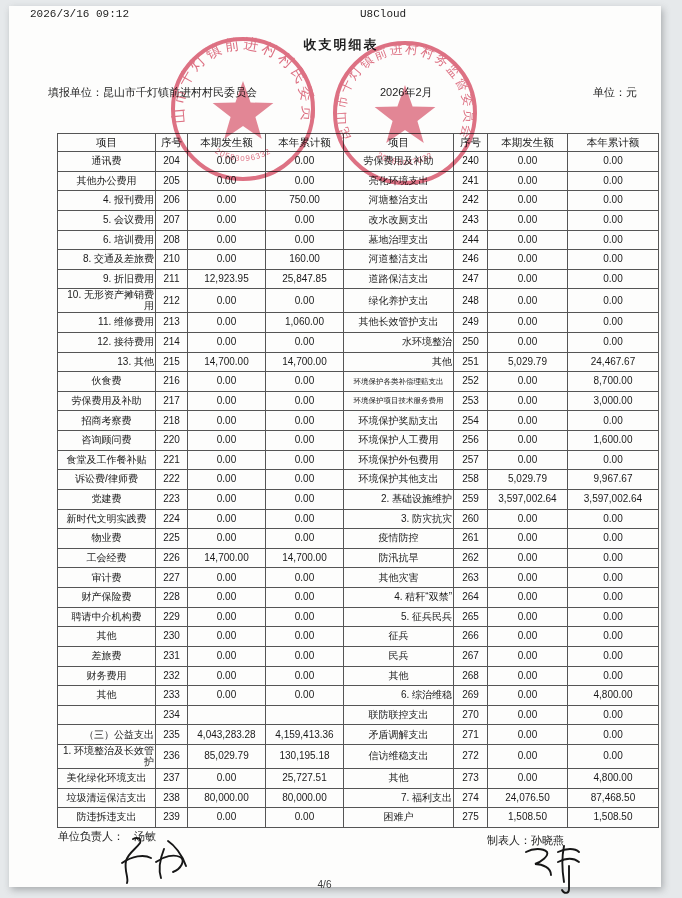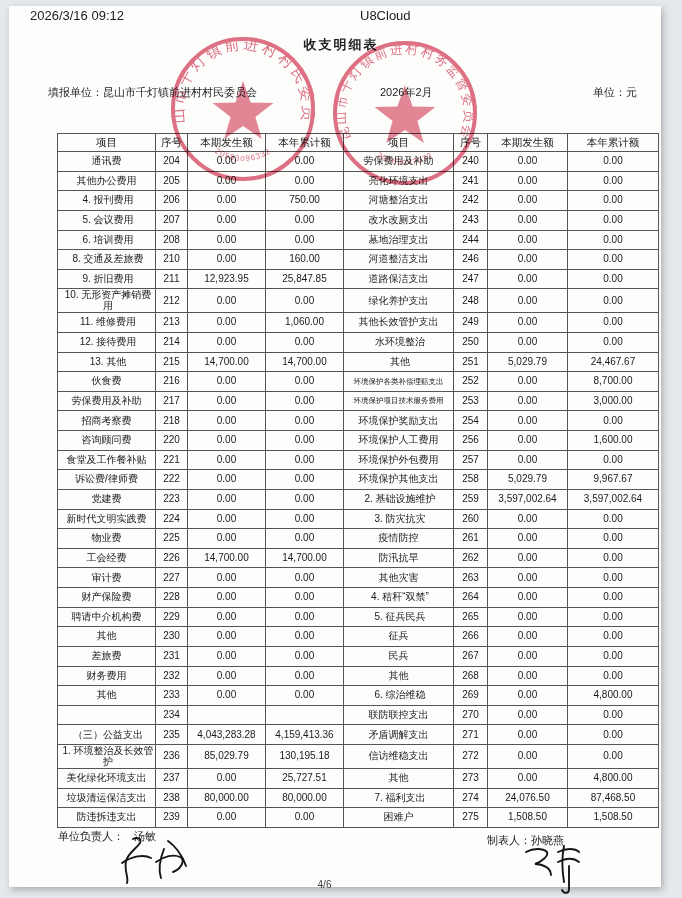--- a/index.html
+++ b/index.html
@@ -1,30 +1,30 @@
 <!DOCTYPE html>
 <html><head>
 <meta charset="utf-8">
 <style>
   html,body{margin:0;padding:0;}
   body{font-family:"Liberation Sans","DejaVu Sans",sans-serif;background:#c9cdd1;}
   #screen{position:relative;width:682px;height:898px;overflow:hidden;background:#e6e9eb;}
   .page{position:absolute;left:9px;top:6px;right:21px;bottom:11px;background:#fdfdfc;
         box-shadow:2px 3px 7px rgba(70,75,80,.38);}
   .txt{position:absolute;color:#1d1d1d;white-space:nowrap;}
-  .print-head{font-size:13px;top:8px;}
+  .print-head{font-size:11px;top:8px;font-family:Liberation Mono, monospace;}
   .doc-title{top:36px;left:0;width:682px;text-align:center;font-size:13px;font-weight:bold;letter-spacing:2px;}
   .meta{top:85px;font-size:11px;margin-left:12px;}
   
   table{position:absolute;left:57px;top:133px;width:601px;height:695px;border-collapse:collapse;
         table-layout:fixed;font-size:10px;color:#191919;}
   th,td{border:1px solid #555;padding:0 1px;line-height:1.05;overflow:hidden;height:17px;}
   th{font-weight:normal;text-align:center;font-size:10.5px;}
   .al-c{text-align:center;}
-  .al-l{text-align:center;padding-left:4px;}
+  .al-l{text-align:right;padding-left:4px;}
   .al-cs{text-align:center;font-size:7.5px;}
   .al-cs2{text-align:center;font-size:8.5px;}
   
   .stamp{position:absolute;mix-blend-mode:multiply;opacity:.82;z-index:6;}
   
   .foot{font-size:11px;}
   .pagenum{top:879px;left:0;width:649px;text-align:center;font-size:10px;color:#3a3a3a;}
   .sig{position:absolute;z-index:7;}
   .sig path{fill:none;stroke:#161616;stroke-width:1.9;stroke-linecap:round;}
 </style>

